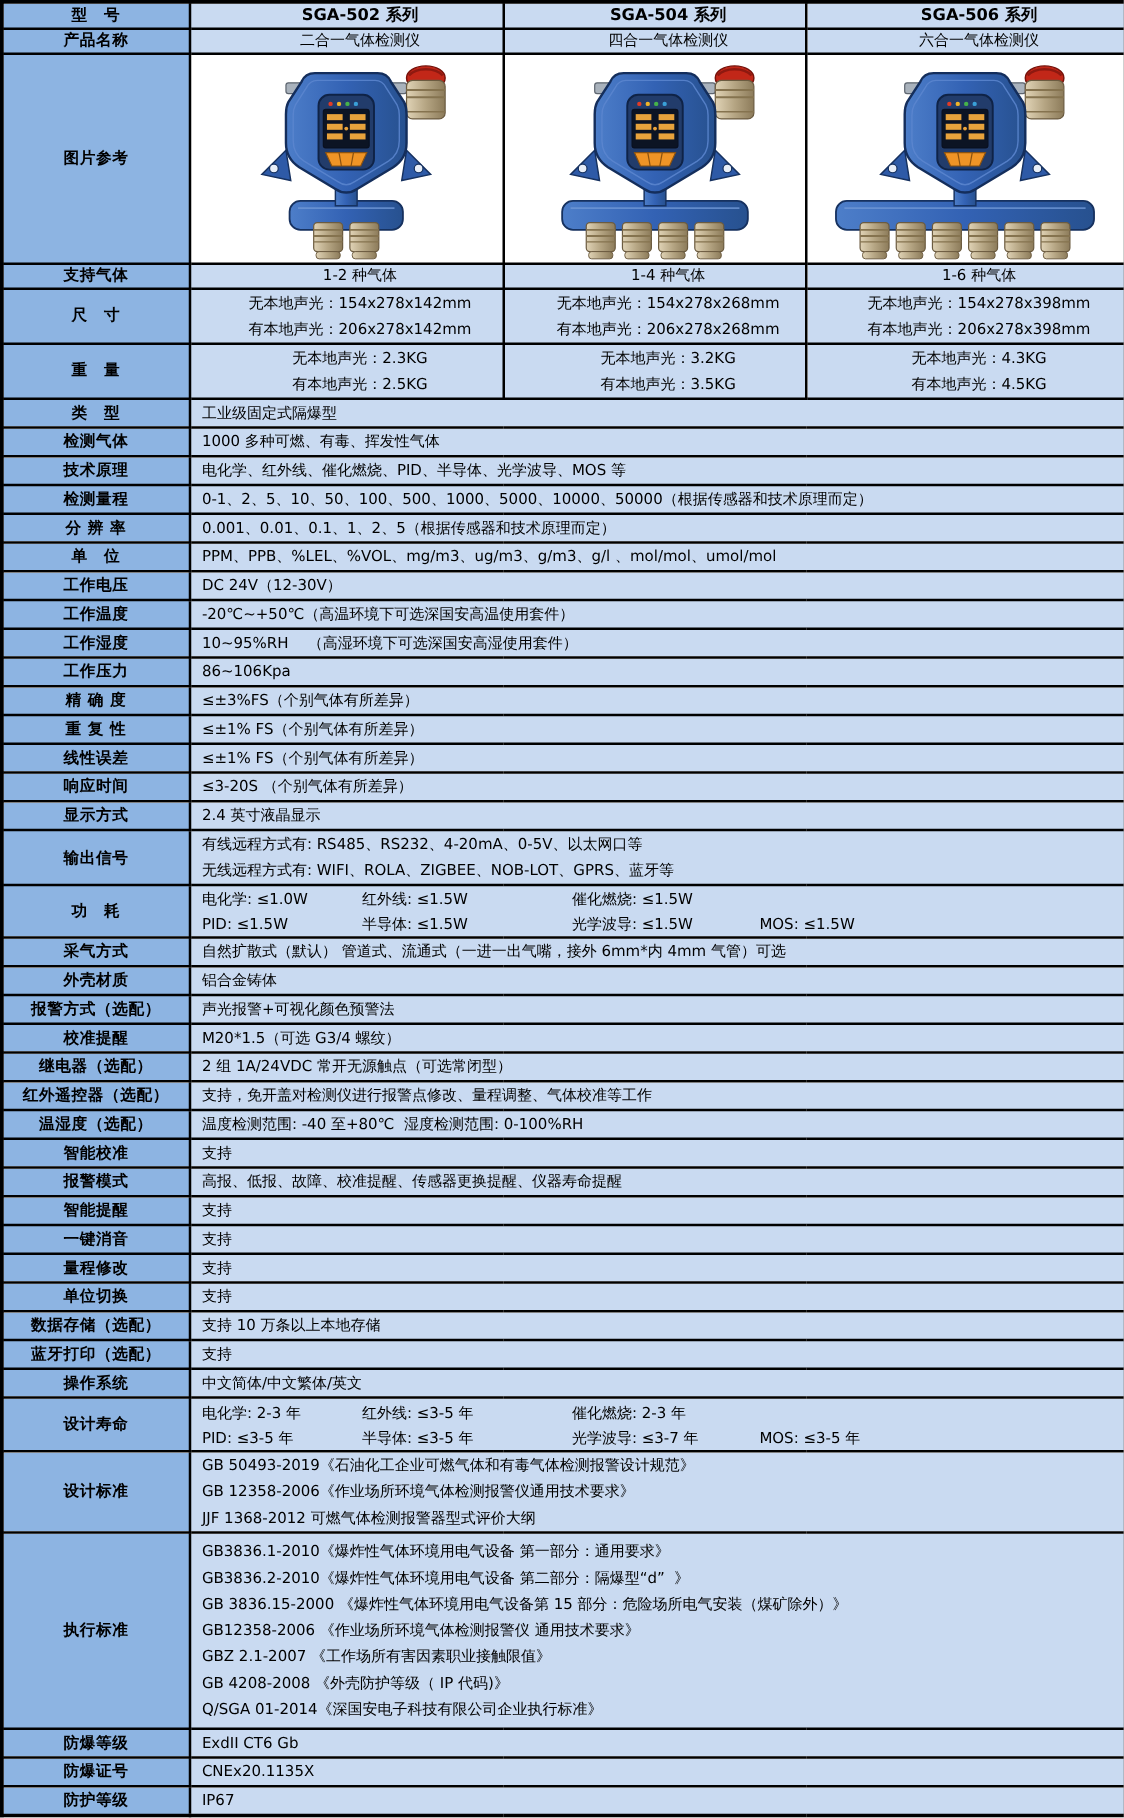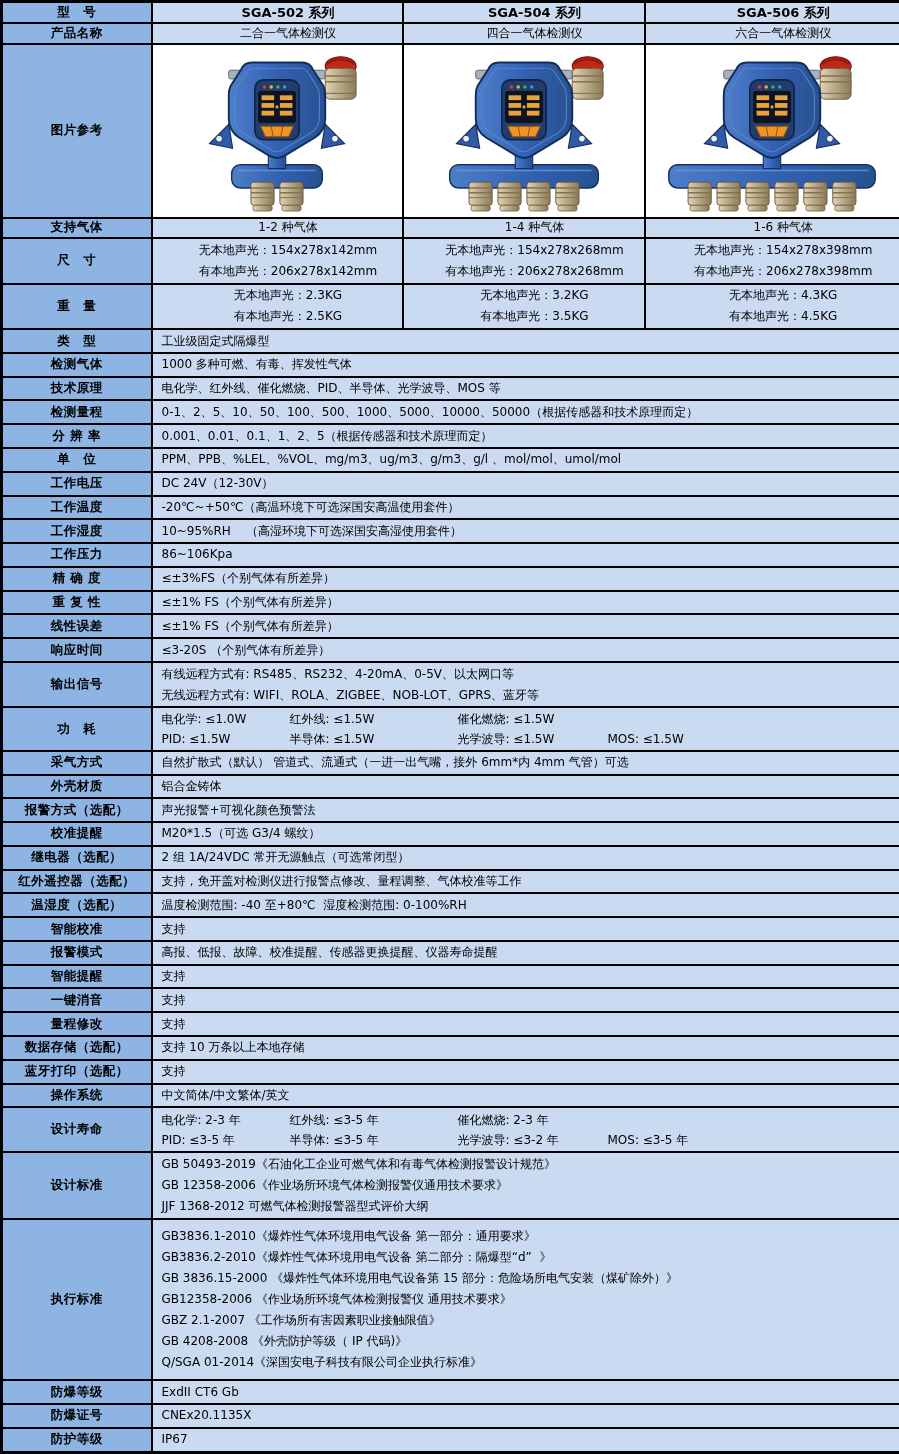--- a/index.html
+++ b/index.html
@@ -392,20 +392,26 @@
         <td colspan="3" class="val left">
           <div class="ln">≤±1% FS（个别气体有所差异）</div>
         </td>
       </tr>
       <tr style="height: 21px;">
         <td class="label">响应时间</td>
         <td colspan="3" class="val left">
           <div class="ln">≤3-20S （个别气体有所差异）</div>
         </td>
       </tr>
+      <tr style="height: 21px;">
+        <td class="label">显示方式</td>
+        <td colspan="3" class="val left">
+          <div class="ln">2.4 英寸液晶显示</div>
+        </td>
+      </tr>
       <tr style="height: 42px;">
         <td class="label">输出信号</td>
         <td colspan="3" class="val left">
           <div class="ln">有线远程方式有: RS485、RS232、4-20mA、0-5V、以太网口等</div>
           <div class="ln">无线远程方式有: WIFI、ROLA、ZIGBEE、NOB-LOT、GPRS、蓝牙等</div>
         </td>
       </tr>
       <tr style="height: 42px;">
         <td class="label">功　耗</td>
         <td colspan="3" class="val left">
@@ -479,20 +485,26 @@
           <div class="ln">支持</div>
         </td>
       </tr>
       <tr style="height: 21px;">
         <td class="label">量程修改</td>
         <td colspan="3" class="val left">
           <div class="ln">支持</div>
         </td>
       </tr>
       <tr style="height: 21px;">
+        <td class="label">单位切换</td>
+        <td colspan="3" class="val left">
+          <div class="ln">支持</div>
+        </td>
+      </tr>
+      <tr style="height: 21px;">
         <td class="label">数据存储（选配）</td>
         <td colspan="3" class="val left">
           <div class="ln">支持 10 万条以上本地存储</div>
         </td>
       </tr>
       <tr style="height: 21px;">
         <td class="label">蓝牙打印（选配）</td>
         <td colspan="3" class="val left">
           <div class="ln">支持</div>
         </td>
@@ -500,21 +512,21 @@
       <tr style="height: 21px;">
         <td class="label">操作系统</td>
         <td colspan="3" class="val left">
           <div class="ln">中文简体/中文繁体/英文</div>
         </td>
       </tr>
       <tr style="height: 43px;">
         <td class="label">设计寿命</td>
         <td colspan="3" class="val left">
           <div class="segrow"><span>电化学: 2-3 年</span><span>红外线: ≤3-5 年</span><span>催化燃烧: 2-3 年</span></div>
-          <div class="segrow"><span>PID: ≤3-5 年</span><span>半导体: ≤3-5 年</span><span>光学波导: ≤3-2 年</span><span>MOS: ≤3-5 年</span></div>
+          <div class="segrow"><span>PID: ≤3-5 年</span><span>半导体: ≤3-5 年</span><span>光学波导: ≤3-7 年</span><span>MOS: ≤3-5 年</span></div>
         </td>
       </tr>
       <tr style="height: 64px;">
         <td class="label">设计标准</td>
         <td colspan="3" class="val left">
           <div class="ln">GB 50493-2019《石油化工企业可燃气体和有毒气体检测报警设计规范》</div>
           <div class="ln">GB 12358-2006《作业场所环境气体检测报警仪通用技术要求》</div>
           <div class="ln">JJF 1368-2012 可燃气体检测报警器型式评价大纲</div>
         </td>
       </tr>

